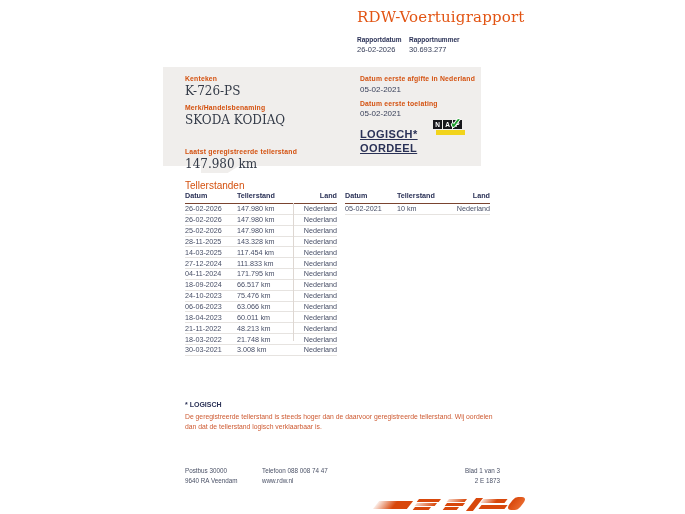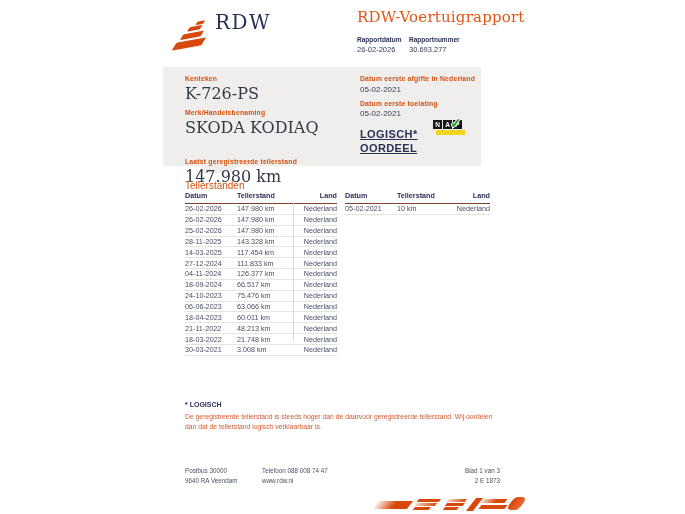--- a/index.html
+++ b/index.html
@@ -21,21 +21,21 @@
   .meta{display:flex;margin-top:10px;}
   .meta-col{min-width:48px;margin-right:4px;}
   .meta .lbl{display:block;font-size:6.5px;font-weight:bold;color:#2a3156;}
   .meta .val{display:block;font-size:7.5px;color:#39405a;margin-top:2px;}
 
   
   .infobox{position:absolute;left:163px;top:67px;width:318px;height:99px;background:#f0eeec;}
   .infobox .tail{position:absolute;left:38px;top:99px;width:38px;height:7px;background:#f0eeec;
                  clip-path:polygon(0 0,100% 0,70% 100%,0 100%);}
   .flabel{font-size:6.8px;font-weight:bold;color:#d4510f;letter-spacing:0.2px;}
-  .serifval{font-family:"DejaVu Serif",serif;font-size:16px;color:#333a47;margin-top:2px;}
+  .serifval{font-family:"DejaVu Serif",serif;font-size:12px;color:#333a47;margin-top:2px;}
   .smallval{font-size:8px;color:#39405a;margin-top:2.5px;}
   .col-left{position:absolute;left:22px;top:8px;}
   .col-right{position:absolute;left:197px;top:8px;width:118px;}
   .mt6{margin-top:6px;} .mt22{margin-top:21px;} .mt8{margin-top:9px;text-decoration:underline;}
   .oordeel{font-size:11px;font-weight:bold;color:#2a3156;line-height:14px;letter-spacing:0.4px;}
 
   .nap{position:absolute;left:270px;top:53px;width:36px;height:18px;}
   .nap .bar{position:absolute;left:3px;top:10px;width:29px;height:5px;background:#f2d41c;}
   .nap .tiles{position:absolute;left:0;top:0;display:flex;gap:1px;}
   .nap .tile{width:9px;height:9px;background:#17171b;color:#fff;font-weight:bold;font-size:6.5px;line-height:9px;text-align:center;}
@@ -74,29 +74,20 @@
   .s4{left:103px;top:4px;width:7px;height:13px;}
   .s5a{left:114px;top:5px;width:24px;height:4px;background:linear-gradient(90deg,rgba(216,71,11,0.2),#d8470b 60%) !important;}
   .s5b{left:112px;top:11px;width:26px;height:4px;}
   .s6{left:142px;top:3px;width:13px;height:13px;border-radius:3px 6px 3px 6px;background:linear-gradient(90deg,#d8470b,#e9692d) !important;}
 </style>
 </head>
 <body>
 
 <div class="page">
 
-  <div class="logo">
-    <span class="wing">
-        <i class="f1"></i>
-        <i class="f2"></i>
-        <i class="f3"></i>
-        <i class="f4"></i>
-      </span>
-    <span class="logo-text">RDW</span>
-  </div>
 
   <div class="title-block">
     <h1 class="page-title">RDW-Voertuigrapport</h1>
     <div class="meta">
       <div class="meta-col">
         <span class="lbl">Rapportdatum</span>
         <span class="val">26-02-2026</span>
       </div>
       <div class="meta-col">
         <span class="lbl">Rapportnummer</span>
@@ -173,21 +164,21 @@
           <span class="c1">117.454 km</span>
           <span class="c2">Nederland</span>
         </div>
         <div class="trow">
           <span class="c0">27-12-2024</span>
           <span class="c1">111.833 km</span>
           <span class="c2">Nederland</span>
         </div>
         <div class="trow">
           <span class="c0">04-11-2024</span>
-          <span class="c1">126.377 km</span>
+          <span class="c1">171.795 km</span>
           <span class="c2">Nederland</span>
         </div>
         <div class="trow">
           <span class="c0">18-09-2024</span>
           <span class="c1">66.517 km</span>
           <span class="c2">Nederland</span>
         </div>
         <div class="trow">
           <span class="c0">24-10-2023</span>
           <span class="c1">75.476 km</span>

